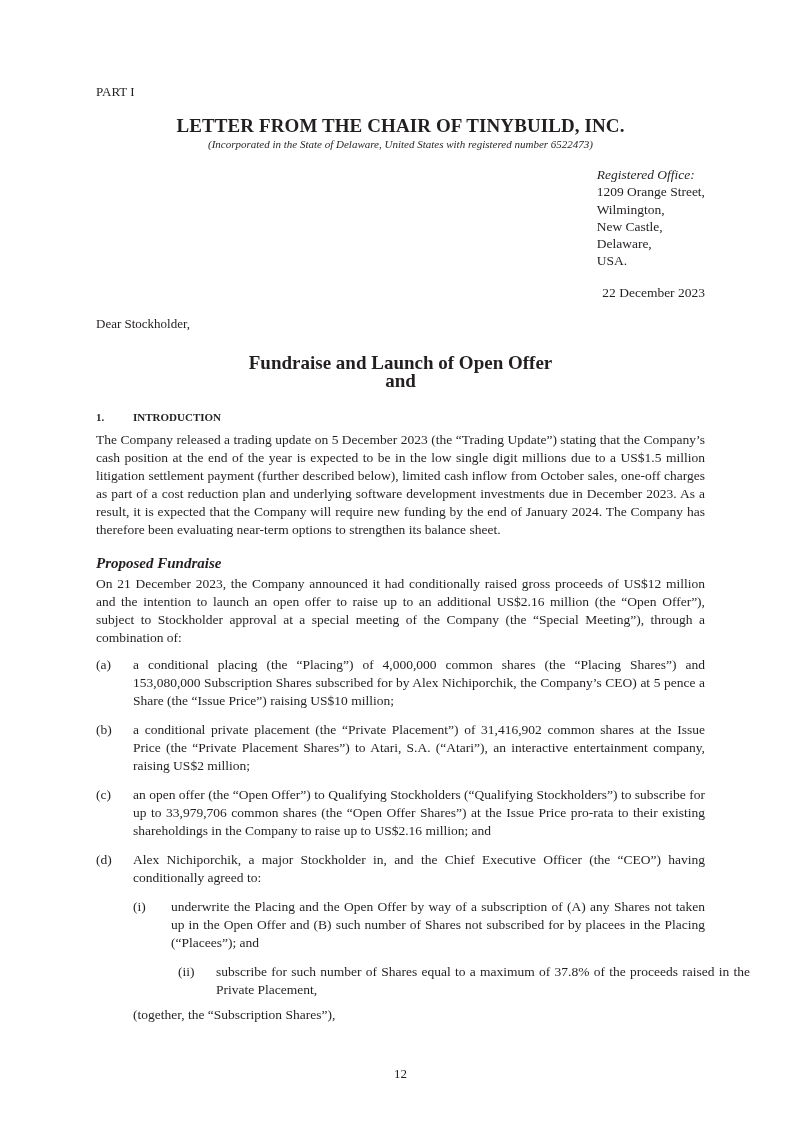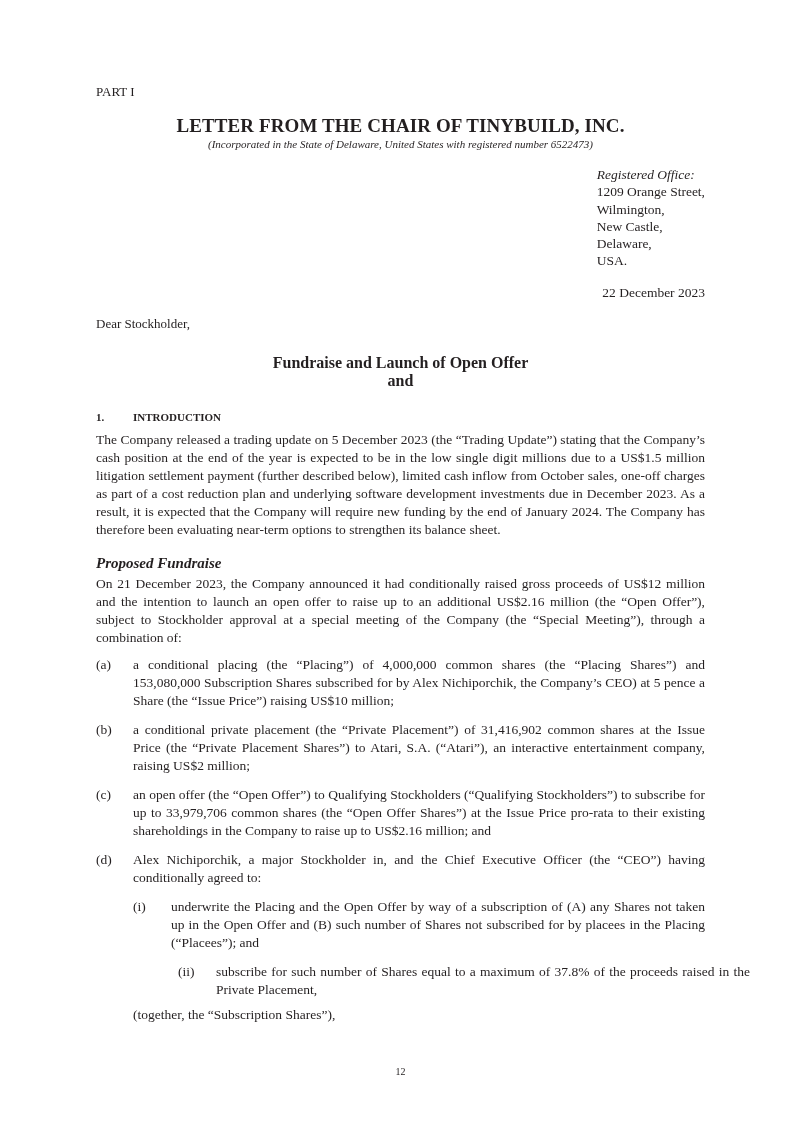--- a/index.html
+++ b/index.html
@@ -23,21 +23,21 @@
   }
   .reg-block {
     position: absolute; right: 0; top: 166px; text-align: left;
     font-size: 13.5px; line-height: 17.3px;
   }
   .reg-label { font-style: italic; }
   .date { position: absolute; right: 0; top: 285px; font-size: 13.5px; }
   .salutation { position: absolute; left: 0; top: 316px; font-size: 13px; }
   .heading-block {
     position: absolute; left: 0; width: 609px; top: 354px;
-    font-weight: bold; font-size: 16px; line-height: 17.5px; text-align: center;
+    font-weight: bold; font-size: 19px; line-height: 17.5px; text-align: center;
   }
   .sec-heading {
     position: absolute; left: 0; top: 411px; font-weight: bold; font-size: 11px;
   }
   .sec-heading .num { display: inline-block; width: 37px; }
   .para {
     position: absolute; left: 0; width: 609px; font-size: 13.5px;
     line-height: 17.9px; text-align: justify;
   }
   .subhead {
@@ -50,21 +50,21 @@
   .list-item .marker { position: absolute; left: 0; top: 0; }
   .list-item .body { margin-left: 37px; text-align: justify; }
   .sub-item {
     position: absolute; left: 37px; width: 572px; font-size: 13.5px; line-height: 17.9px;
   }
   .sub-item .marker { position: absolute; left: 0; top: 0; }
   .sub-item .body { margin-left: 38px; text-align: justify; }
   .together { position: absolute; left: 37px; top: 1007px; font-size: 13.5px; }
   b { font-weight: normal; }
   .page-number {
-    position: absolute; left: 0; width: 609px; top: 1066px; text-align: center; font-size: 10px;
+    position: absolute; left: 0; width: 609px; top: 1066px; text-align: center; font-size: 13px;
   }
 </style>
 </head>
 <body>
 
 <div class="page">
 
   <div class="part">PART I</div>
   <div class="letter-title">LETTER FROM THE CHAIR OF TINYBUILD, INC.</div>
   <div class="incorp">(Incorporated in the State of Delaware, United States with registered number 6522473)</div>

